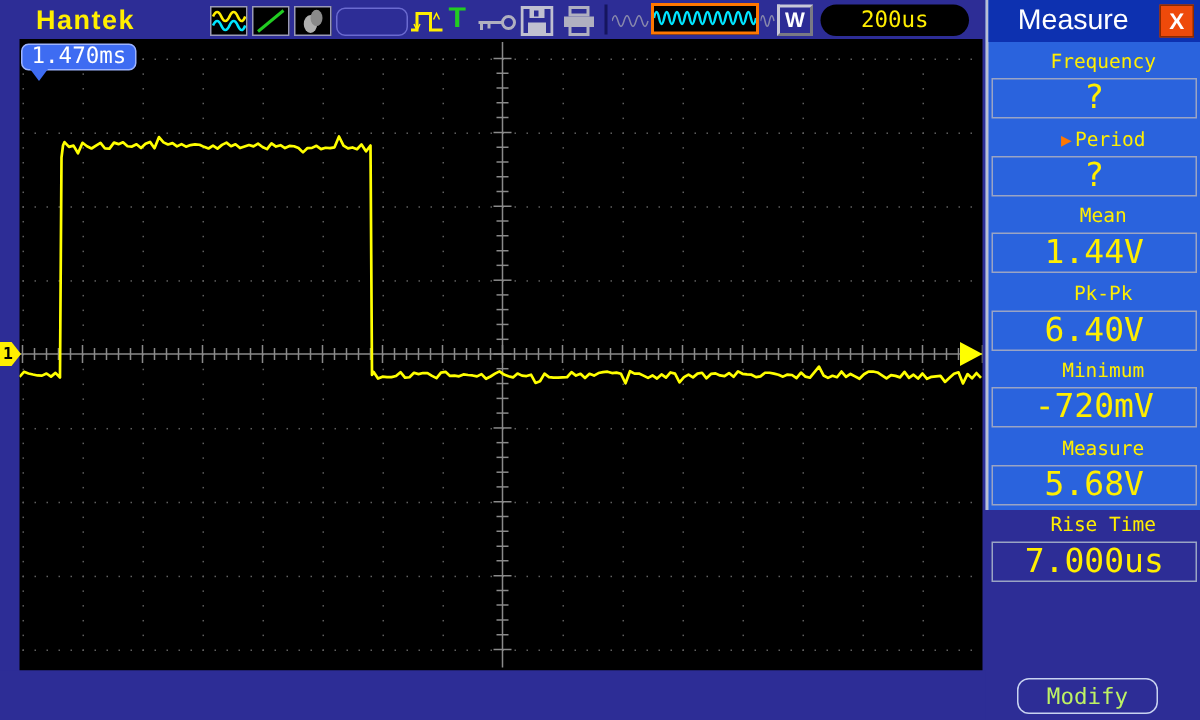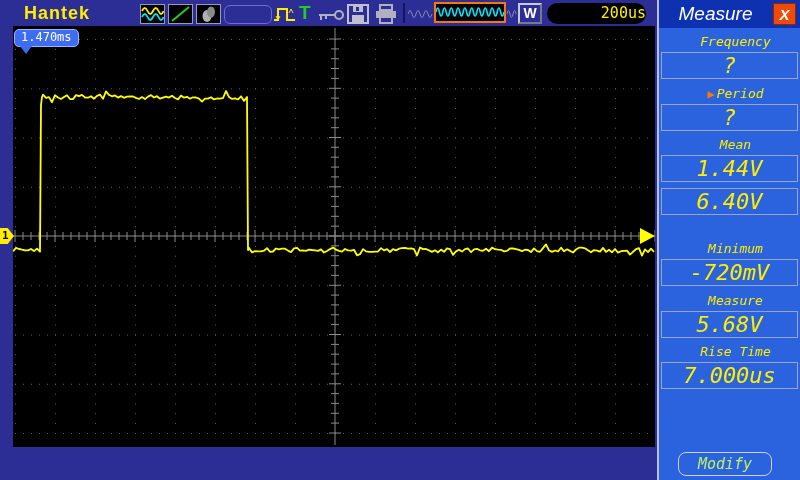--- a/index.html
+++ b/index.html
@@ -14,32 +14,32 @@
   .logo{position:absolute;left:24px;top:3px;color:#ffee00;font-family:"Liberation Sans",sans-serif;
         font-weight:bold;font-size:18px;letter-spacing:1px;}
   .iconbox{position:absolute;top:4px;width:25px;height:20px;background:#000;border:1px solid #9a9ab8;box-sizing:border-box;}
   .slot{position:absolute;left:224px;top:5px;width:46px;height:17px;border:1px solid #6b6bd0;border-radius:6px;}
   .trigT{position:absolute;left:299px;top:2px;color:#22cc22;font-family:"Liberation Sans",sans-serif;font-weight:bold;font-size:19px;}
   .sep-top{position:absolute;left:403px;top:3px;width:2px;height:20px;background:#15155e;}
   .winsel{position:absolute;left:434px;top:2px;width:72px;height:21px;background:#000;border:2px solid #ff7700;box-sizing:border-box;}
   .wbtn{position:absolute;left:518px;top:3px;width:24px;height:21px;border:2px outset #c8c8d8;box-sizing:border-box;
         color:#fff;font-weight:bold;font-size:14px;text-align:center;line-height:17px;font-family:"Liberation Sans",sans-serif;}
   .pill{position:absolute;background:#000;border-radius:12px;color:#ffee00;font-size:15px;text-align:center;}
-  .pill-timebase{left:547px;top:3px;width:99px;height:21px;line-height:21px;text-align:right;}
+  .pill-timebase{left:547px;top:3px;width:99px;height:21px;line-height:21px;}
   
   .scope{position:absolute;left:13px;top:26px;width:642px;height:421px;background:#000;}
   .tag{position:absolute;left:14px;top:29px;height:16px;padding:0 6px;background:#3e6cf2;border:1px solid #9db4ff;
-       border-radius:5px;color:#fff;font-size:12px;line-height:15px;z-index:5;}
+       border-radius:5px;color:#fff;font-size:15px;line-height:15px;z-index:5;}
   .tag-tri{position:absolute;left:20px;top:46px;width:0;height:0;z-index:5;
        border-left:6px solid transparent;border-right:6px solid transparent;border-top:8px solid #3e6cf2;}
   .chmark{position:absolute;left:0;top:228px;width:14px;height:16px;background:#ffee00;z-index:5;
        clip-path:polygon(0 0,55% 0,100% 50%,55% 100%,0 100%);
        color:#000;font-size:11px;font-weight:bold;text-align:left;padding-left:2px;line-height:16px;box-sizing:border-box;}
   
-  .sidebar{position:absolute;left:657px;top:0;width:143px;height:480px;background:#2a63dd;border-left:2px solid #b9bfd4;box-sizing:border-box;z-index:10;font-style:italic;}
+  .sidebar{position:absolute;left:657px;top:0;width:143px;height:340px;background:#2a63dd;border-left:2px solid #b9bfd4;box-sizing:border-box;z-index:10;}
   .sb-head{position:relative;height:28px;background:#0d31b0;}
   .sb-title{color:#fff;font-family:"Liberation Sans",sans-serif;font-size:19px;text-align:center;line-height:27px;margin-right:28px;}
   .sb-close{position:absolute;right:4px;top:3px;width:23px;height:22px;background:#ee4a0a;border:1px solid #8a2a00;
        color:#fff;font-weight:bold;font-size:15px;text-align:center;line-height:21px;box-sizing:border-box;font-family:"Liberation Sans",sans-serif;}
   .mrow{height:51.5px;}
   .mlabel{height:19px;line-height:19px;color:#ffee00;font-size:13px;text-align:center;position:relative;margin-left:12px;}
   .marrow{color:#ff7700;font-size:12px;margin-right:2px;}
   .mval{height:27px;margin:1px 2px 0 2px;border:1px solid #9aa4c4;box-sizing:border-box;
         color:#ffee00;font-size:22px;text-align:center;line-height:25px;}
   .sb-list{padding-top:4px;}
@@ -1585,20 +1585,21 @@
     </div>
     <div class="mrow">
       <div class="mlabel"><span class="marrow">▶</span><span>Period</span></div>
       <div class="mval">?</div>
     </div>
     <div class="mrow">
       <div class="mlabel"><span>Mean</span></div>
       <div class="mval">1.44V</div>
     </div>
     <div class="mrow">
+      <div class="mlabel"><span>Pk-Pk</span></div>
       <div class="mval">6.40V</div>
     </div>
     <div class="mrow">
       <div class="mlabel"><span>Minimum</span></div>
       <div class="mval">-720mV</div>
     </div>
     <div class="mrow">
       <div class="mlabel"><span>Measure</span></div>
       <div class="mval">5.68V</div>
     </div>

